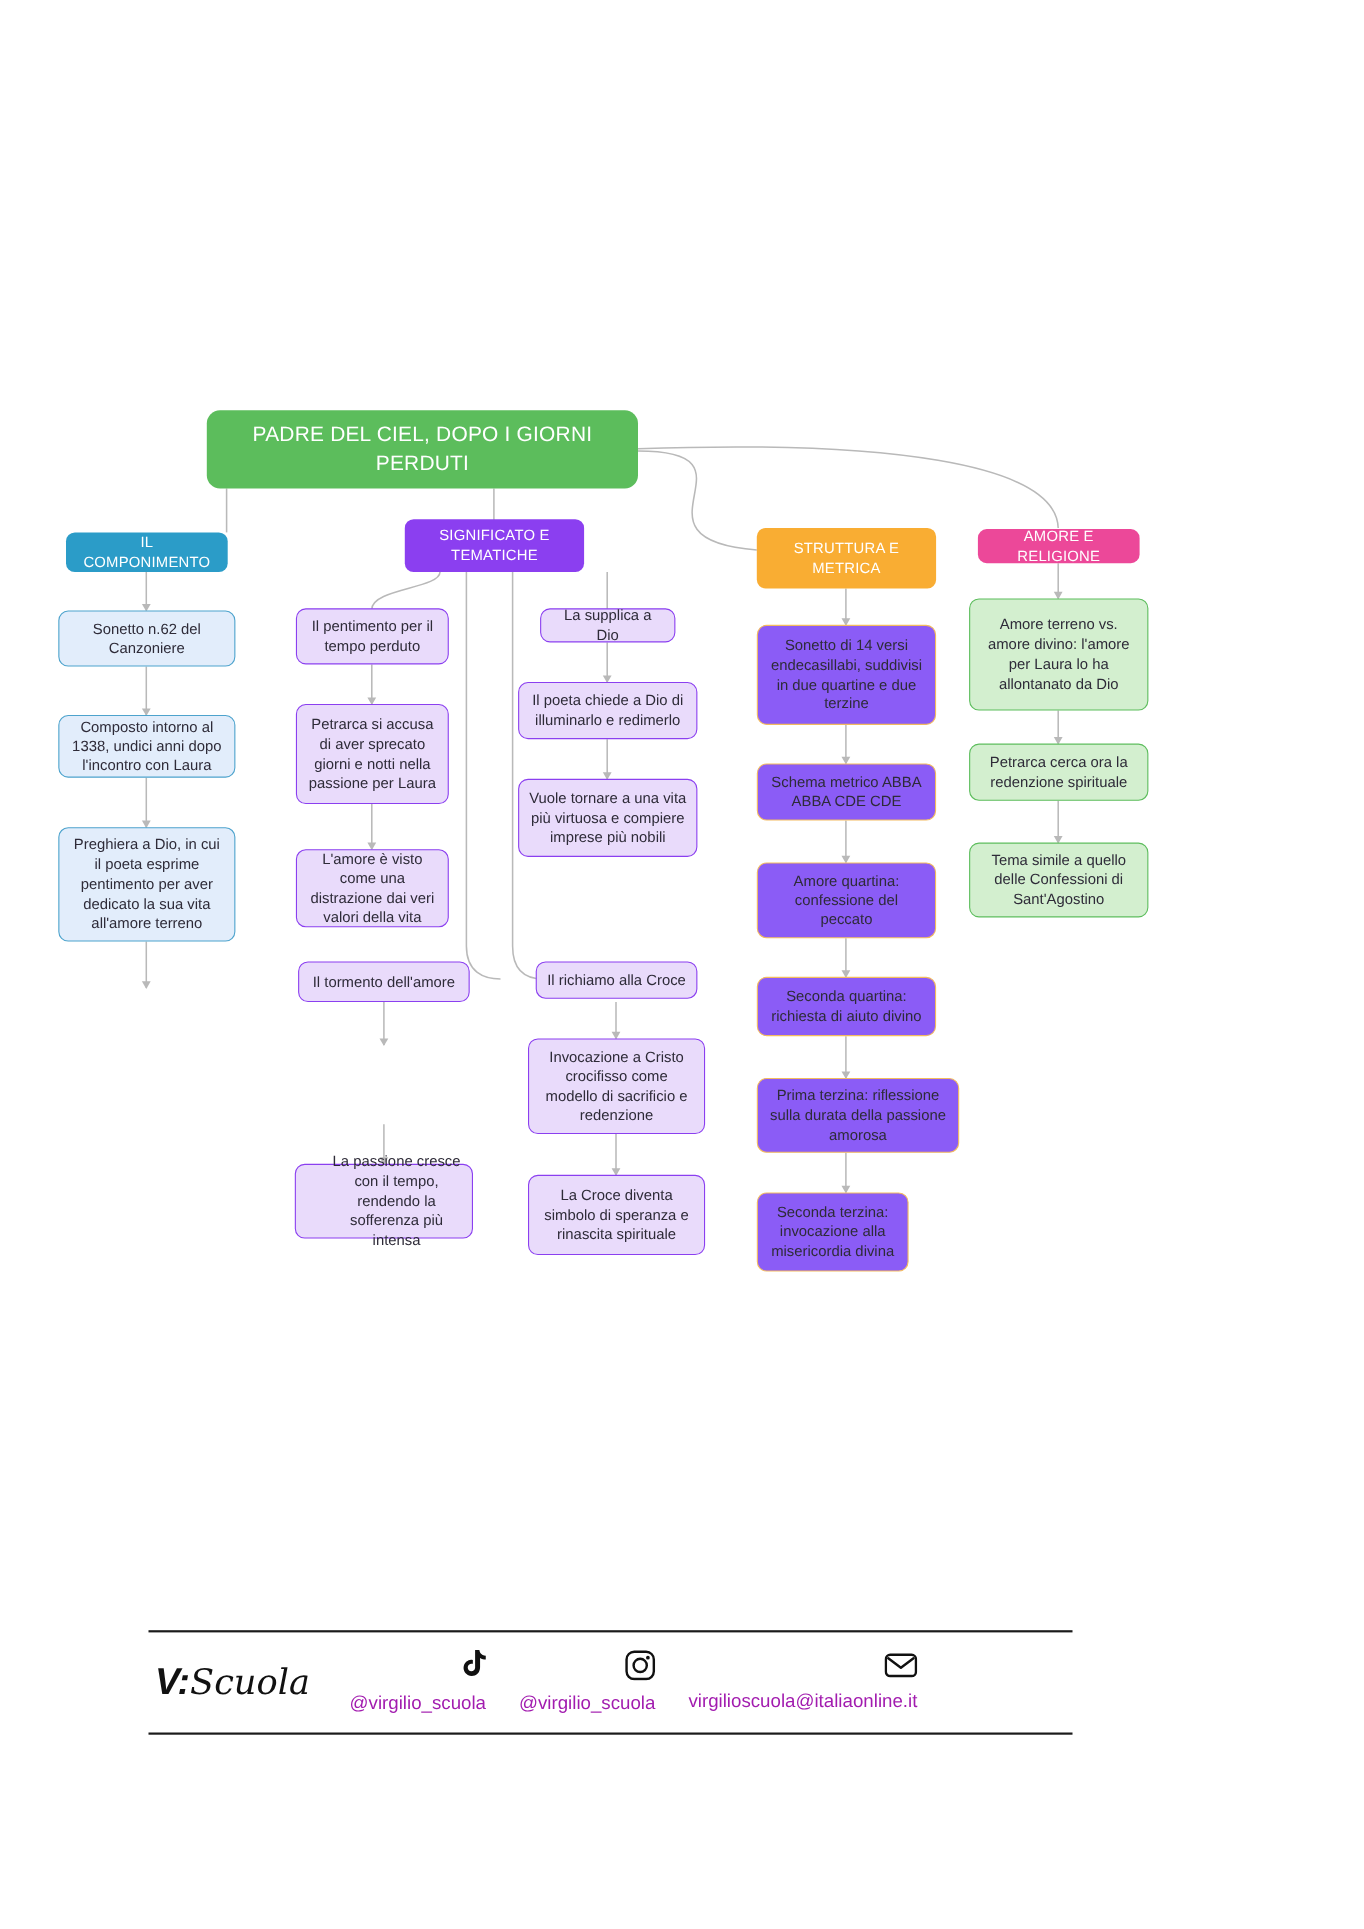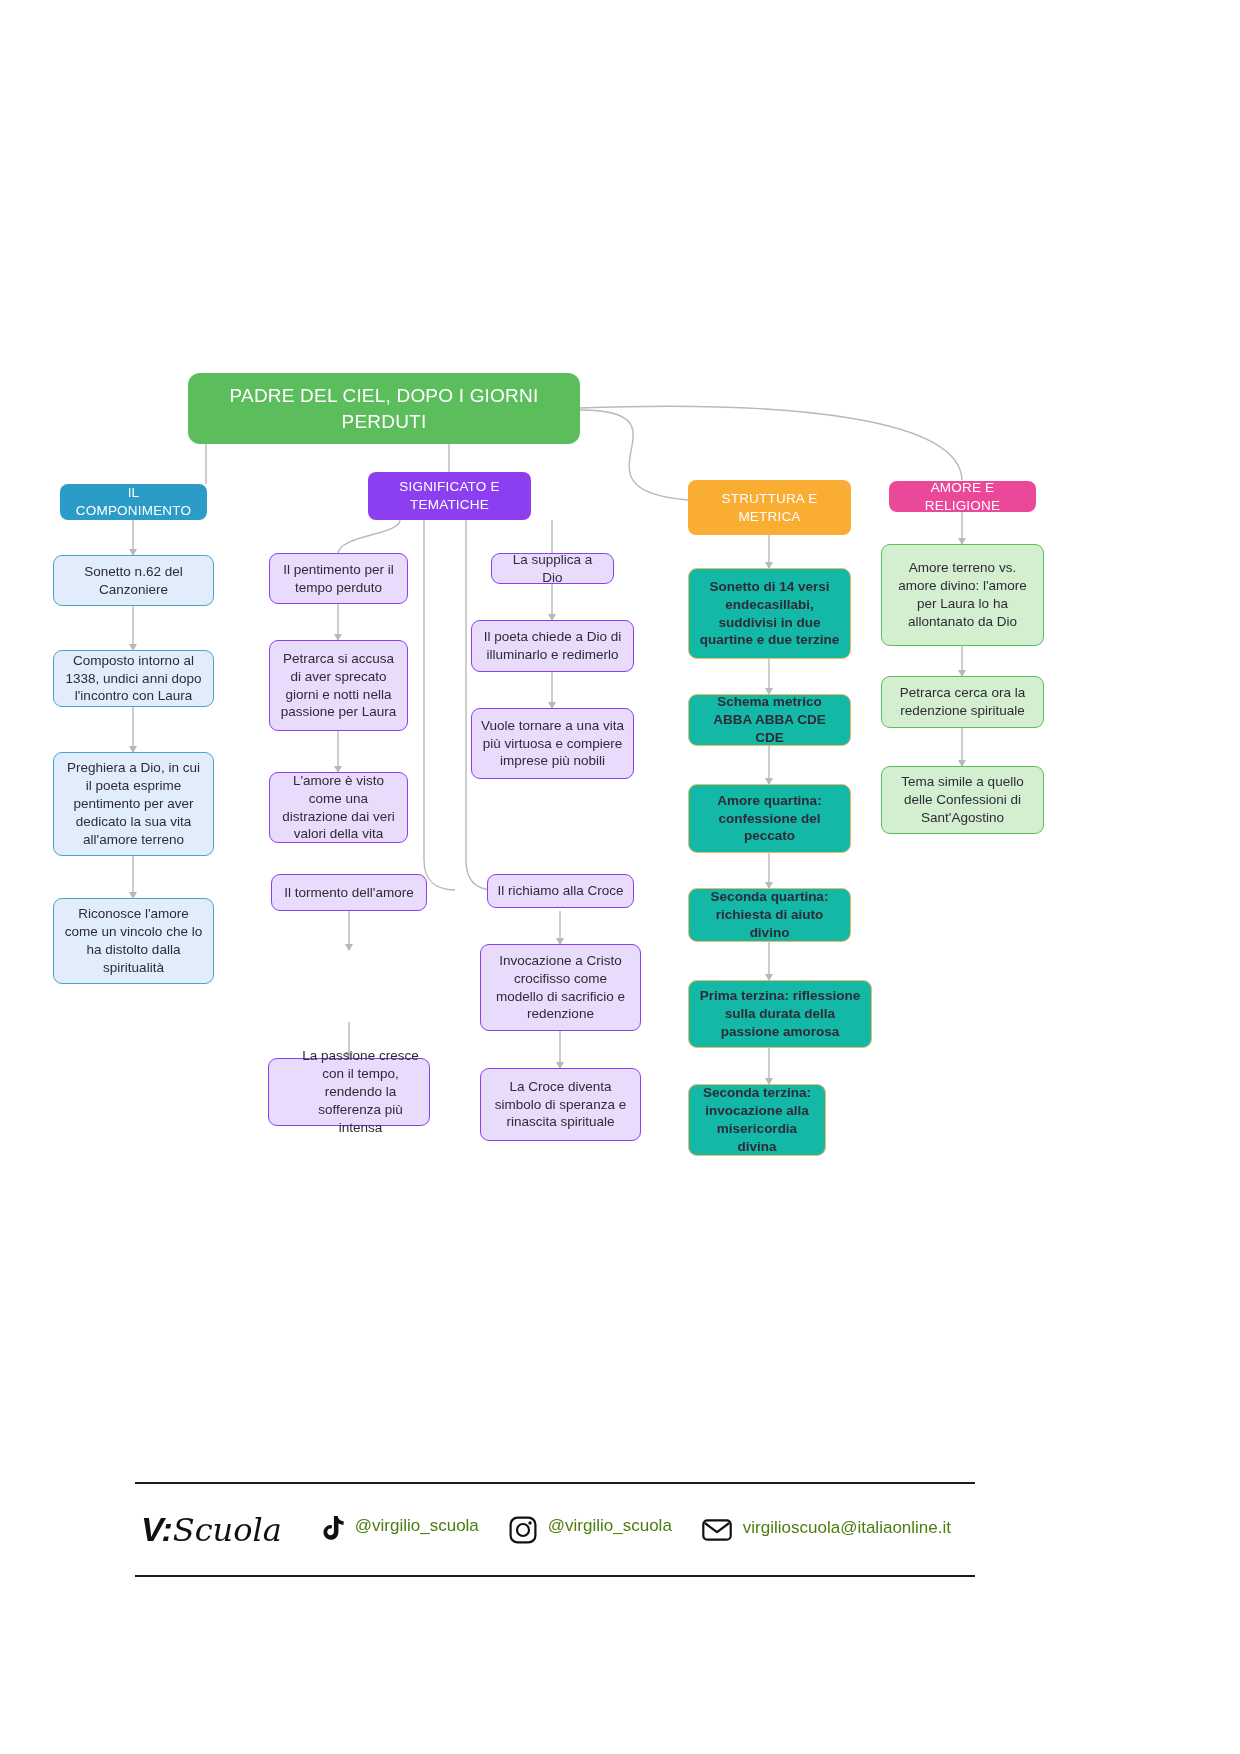--- a/index.html
+++ b/index.html
@@ -78,23 +78,22 @@
   }
   .node.leaf.violet {
     background: #e9dbfb;
     border-color: #8b3ff0;
   }
   .node.leaf.orange {
     background: #fbe4bf;
     border-color: #f5b košt;
   }
   .node.leaf.orange {
-    background: #14b8a6;
+    background: #8b5cf6;
     border-color: #f3ba5e;
-    font-weight: bold;
   }
   .node.leaf.green {
     background: #d3efcf;
     border-color: #5cbd5c;
   }
 
   
   #footer {
     position: absolute;
     left: 135px;
@@ -124,24 +123,25 @@
     letter-spacing: -1px;
   }
   #brand .word {
     font-size: 32px;
     font-style: italic;
     font-family: "DejaVu Serif", serif;
     margin-left: 1px;
   }
   .social {
     display: flex;
-    align-items: flex-start;
+    align-items: flex-end;
     gap: 11px;
     font-size: 17px;
-    color: #4d7c0f;
+    color: #a21caf;
+    flex-direction: column;
   }
   .social .handle { white-space: nowrap; }
   .sicon { flex: 0 0 auto; display:block; }
 </style>
 </head>
 <body>
 
 <div id="mindmap">
 
   <svg id="edges" viewBox="0 0 1240 1754">
@@ -215,21 +215,20 @@
   <div class="node root" style="left:188px; top:373px; width:392px; height:71px;">PADRE DEL CIEL, DOPO I GIORNI PERDUTI</div>
 
   <div class="node hdr blue" style="left:60px; top:484px; width:147px; height:36px;">IL COMPONIMENTO</div>
 
   <div class="node leaf blue" style="left:53px; top:555px; width:161px; height:51px;">Sonetto n.62 del Canzoniere</div>
 
   <div class="node leaf blue" style="left:53px; top:650px; width:161px; height:57px;">Composto intorno al 1338, undici anni dopo l'incontro con Laura</div>
 
   <div class="node leaf blue" style="left:53px; top:752px; width:161px; height:104px;">Preghiera a Dio, in cui il poeta esprime pentimento per aver dedicato la sua vita all'amore terreno</div>
 
-  <div class="node leaf blue" style="left:53px; top:898px; width:161px; height:86px;">Riconosce l'amore come un vincolo che lo ha distolto dalla spiritualità</div>
 
   <div class="node hdr violet" style="left:368px; top:472px; width:163px; height:48px;">SIGNIFICATO E TEMATICHE</div>
 
   <div class="node leaf violet" style="left:269px; top:553px; width:139px; height:51px;">Il pentimento per il tempo perduto</div>
 
   <div class="node leaf violet" style="left:269px; top:640px; width:139px; height:91px;">Petrarca si accusa di aver sprecato giorni e notti nella passione per Laura</div>
 
   <div class="node leaf violet" style="left:269px; top:772px; width:139px; height:71px;">L'amore è visto come una distrazione dai veri valori della vita</div>
 
   <div class="node leaf violet" style="left:491px; top:553px; width:123px; height:31px;">La supplica a Dio</div>

